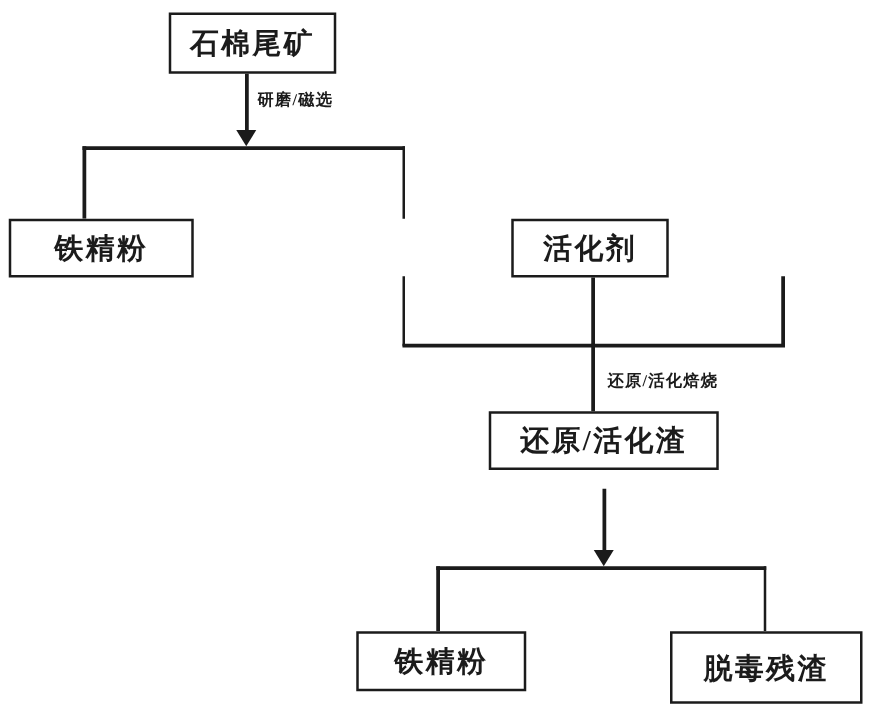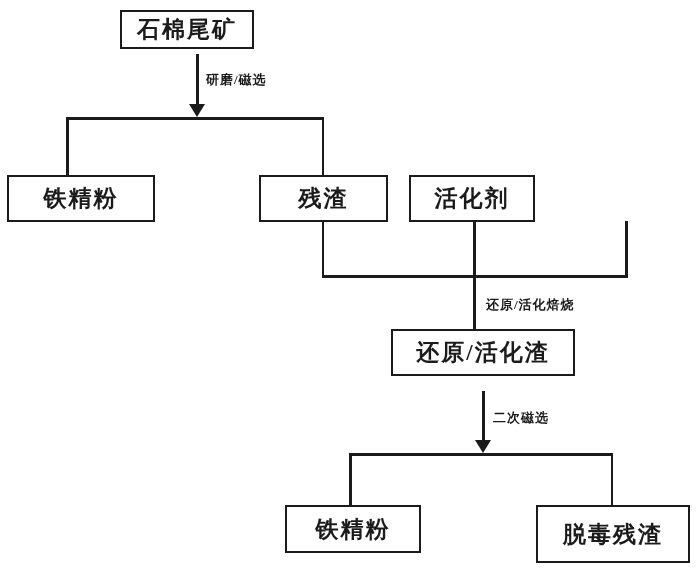--- a/index.html
+++ b/index.html
@@ -63,27 +63,25 @@
   <div class="arrow-down" style="left:466px; top:332px;"></div>
 
   <div class="vline" style="left:482px; top:391px; height:50px;"></div>
   <div class="arrow-down" style="left:475px; top:440px;"></div>
   <div class="hline" style="left:349px; top:453px; width:264px;"></div>
   <div class="vline" style="left:349px; top:453px; height:52px;"></div>
   <div class="vline" style="left:610.5px; top:453px; height:52px;"></div>
 
   <div class="elabel" style="left:206px; top:71px;">研磨/磁选</div>
   <div class="elabel" style="left:486px; top:296px;">还原/活化焙烧</div>
-  <div class="elabel" style="left:493px; top:409px;">二次磁选</div>
 
-  <div class="node" style="left:120px; top:10px; width:134px; height:39px;">石棉尾矿</div>
+  <div class="node" style="left:135px; top:10px; width:134px; height:49px;">石棉尾矿</div>
 
   <div class="node" style="left:7px; top:175px; width:148px; height:47px;">铁精粉</div>
 
-  <div class="node" style="left:259px; top:175px; width:129px; height:47px;">残渣</div>
 
   <div class="node" style="left:409px; top:175px; width:126px; height:47px;">活化剂</div>
 
 
   <div class="node" style="left:391px; top:329px; width:184px; height:47px;">还原/活化渣</div>
 
   <div class="node" style="left:285px; top:505px; width:136px; height:48px;">铁精粉</div>
 
   <div class="node" style="left:536px; top:505px; width:154px; height:58px;">脱毒残渣</div>
 

